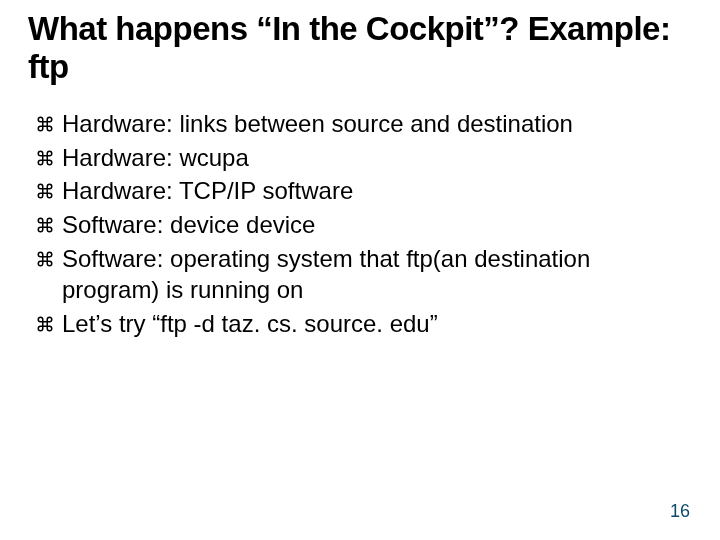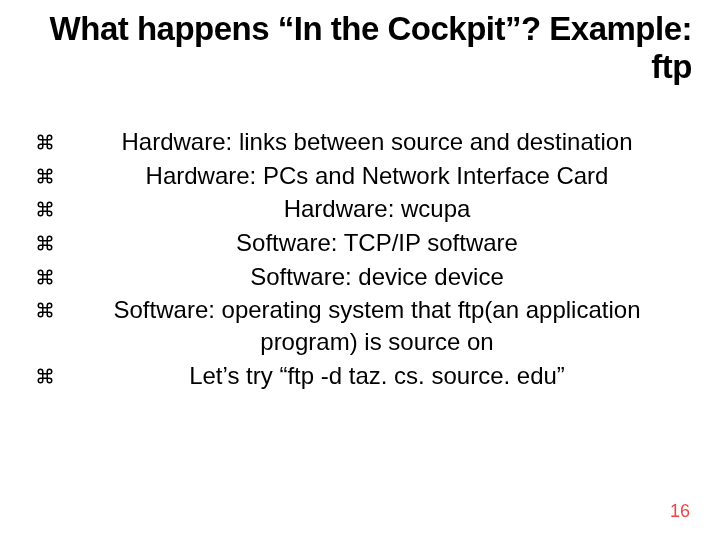--- a/index.html
+++ b/index.html
@@ -14,28 +14,27 @@
     width: 720px;
     height: 540px;
     padding: 10px 28px 0 28px;
     position: relative;
   }
   .title {
     font-family: "Arial Black", Arial, sans-serif;
     font-weight: 900;
     font-size: 33px;
     line-height: 1.15;
-    text-align: right;
+    text-align: left;
     letter-spacing: -0.5px;
-    margin-bottom: 40px;
+    margin-bottom: 22px;
   }
   .bullets {
     list-style: none;
     padding-left: 8px;
-    text-align: center;
   }
   .bullets li {
     font-size: 24px;
     line-height: 1.32;
     display: flex;
     align-items: flex-start;
     margin-bottom: 2px;
   }
   .bullets li .bullet-icon {
     flex: 0 0 auto;
@@ -45,65 +44,59 @@
     margin-right: 8px;
   }
   .bullets li .bullet-text {
     flex: 1 1 auto;
   }
   .pagenum {
     position: absolute;
     right: 30px;
     bottom: 18px;
     font-size: 18px;
-    color: #ef4444;
+    color: #0c4a6e;
     font-family: Verdana, Geneva, sans-serif;
   }
 </style>
 </head>
 <body>
 
 <div class="slide">
   <h1 class="title">What happens “In the Cockpit”? Example: ftp</h1>
   <ul class="bullets">
     <li>
       <svg class="bullet-icon" viewBox="0 0 24 24">
           <path d="M6 2a4 4 0 0 0 0 8h2v4H6a4 4 0 1 0 4 4v-2h4v2a4 4 0 1 0 4-4h-2v-4h2a4 4 0 1 0-4-4v2h-4V6a4 4 0 0 0-4-4zm0 2a2 2 0 0 1 2 2v2H6a2 2 0 1 1 0-4zm12 0a2 2 0 1 1 0 4h-2V6a2 2 0 0 1 2-2zm-8 6h4v4h-4v-4zM6 16h2v2a2 2 0 1 1-2-2zm10 0h2a2 2 0 1 1-2 2v-2z" fill="#000"></path>
         </svg>
       <span class="bullet-text">Hardware: links between source and destination</span>
     </li>
     <li>
       <svg class="bullet-icon" viewBox="0 0 24 24">
           <path d="M6 2a4 4 0 0 0 0 8h2v4H6a4 4 0 1 0 4 4v-2h4v2a4 4 0 1 0 4-4h-2v-4h2a4 4 0 1 0-4-4v2h-4V6a4 4 0 0 0-4-4zm0 2a2 2 0 0 1 2 2v2H6a2 2 0 1 1 0-4zm12 0a2 2 0 1 1 0 4h-2V6a2 2 0 0 1 2-2zm-8 6h4v4h-4v-4zM6 16h2v2a2 2 0 1 1-2-2zm10 0h2a2 2 0 1 1-2 2v-2z" fill="#000"></path>
         </svg>
-      <span class="bullet-text">Hardware: PCs and Network Interface Card</span>
-    </li>
-    <li>
-      <svg class="bullet-icon" viewBox="0 0 24 24">
-          <path d="M6 2a4 4 0 0 0 0 8h2v4H6a4 4 0 1 0 4 4v-2h4v2a4 4 0 1 0 4-4h-2v-4h2a4 4 0 1 0-4-4v2h-4V6a4 4 0 0 0-4-4zm0 2a2 2 0 0 1 2 2v2H6a2 2 0 1 1 0-4zm12 0a2 2 0 1 1 0 4h-2V6a2 2 0 0 1 2-2zm-8 6h4v4h-4v-4zM6 16h2v2a2 2 0 1 1-2-2zm10 0h2a2 2 0 1 1-2 2v-2z" fill="#000"></path>
-        </svg>
       <span class="bullet-text">Hardware: wcupa</span>
     </li>
     <li>
       <svg class="bullet-icon" viewBox="0 0 24 24">
           <path d="M6 2a4 4 0 0 0 0 8h2v4H6a4 4 0 1 0 4 4v-2h4v2a4 4 0 1 0 4-4h-2v-4h2a4 4 0 1 0-4-4v2h-4V6a4 4 0 0 0-4-4zm0 2a2 2 0 0 1 2 2v2H6a2 2 0 1 1 0-4zm12 0a2 2 0 1 1 0 4h-2V6a2 2 0 0 1 2-2zm-8 6h4v4h-4v-4zM6 16h2v2a2 2 0 1 1-2-2zm10 0h2a2 2 0 1 1-2 2v-2z" fill="#000"></path>
         </svg>
-      <span class="bullet-text">Software: TCP/IP software</span>
+      <span class="bullet-text">Hardware: TCP/IP software</span>
     </li>
     <li>
       <svg class="bullet-icon" viewBox="0 0 24 24">
           <path d="M6 2a4 4 0 0 0 0 8h2v4H6a4 4 0 1 0 4 4v-2h4v2a4 4 0 1 0 4-4h-2v-4h2a4 4 0 1 0-4-4v2h-4V6a4 4 0 0 0-4-4zm0 2a2 2 0 0 1 2 2v2H6a2 2 0 1 1 0-4zm12 0a2 2 0 1 1 0 4h-2V6a2 2 0 0 1 2-2zm-8 6h4v4h-4v-4zM6 16h2v2a2 2 0 1 1-2-2zm10 0h2a2 2 0 1 1-2 2v-2z" fill="#000"></path>
         </svg>
       <span class="bullet-text">Software: device device</span>
     </li>
     <li>
       <svg class="bullet-icon" viewBox="0 0 24 24">
           <path d="M6 2a4 4 0 0 0 0 8h2v4H6a4 4 0 1 0 4 4v-2h4v2a4 4 0 1 0 4-4h-2v-4h2a4 4 0 1 0-4-4v2h-4V6a4 4 0 0 0-4-4zm0 2a2 2 0 0 1 2 2v2H6a2 2 0 1 1 0-4zm12 0a2 2 0 1 1 0 4h-2V6a2 2 0 0 1 2-2zm-8 6h4v4h-4v-4zM6 16h2v2a2 2 0 1 1-2-2zm10 0h2a2 2 0 1 1-2 2v-2z" fill="#000"></path>
         </svg>
-      <span class="bullet-text">Software: operating system that ftp(an application program) is source on</span>
+      <span class="bullet-text">Software: operating system that ftp(an destination program) is running on</span>
     </li>
     <li>
       <svg class="bullet-icon" viewBox="0 0 24 24">
           <path d="M6 2a4 4 0 0 0 0 8h2v4H6a4 4 0 1 0 4 4v-2h4v2a4 4 0 1 0 4-4h-2v-4h2a4 4 0 1 0-4-4v2h-4V6a4 4 0 0 0-4-4zm0 2a2 2 0 0 1 2 2v2H6a2 2 0 1 1 0-4zm12 0a2 2 0 1 1 0 4h-2V6a2 2 0 0 1 2-2zm-8 6h4v4h-4v-4zM6 16h2v2a2 2 0 1 1-2-2zm10 0h2a2 2 0 1 1-2 2v-2z" fill="#000"></path>
         </svg>
       <span class="bullet-text">Let’s try “ftp -d taz. cs. source. edu”</span>
     </li>
   </ul>
   <div class="pagenum">16</div>
 </div>

